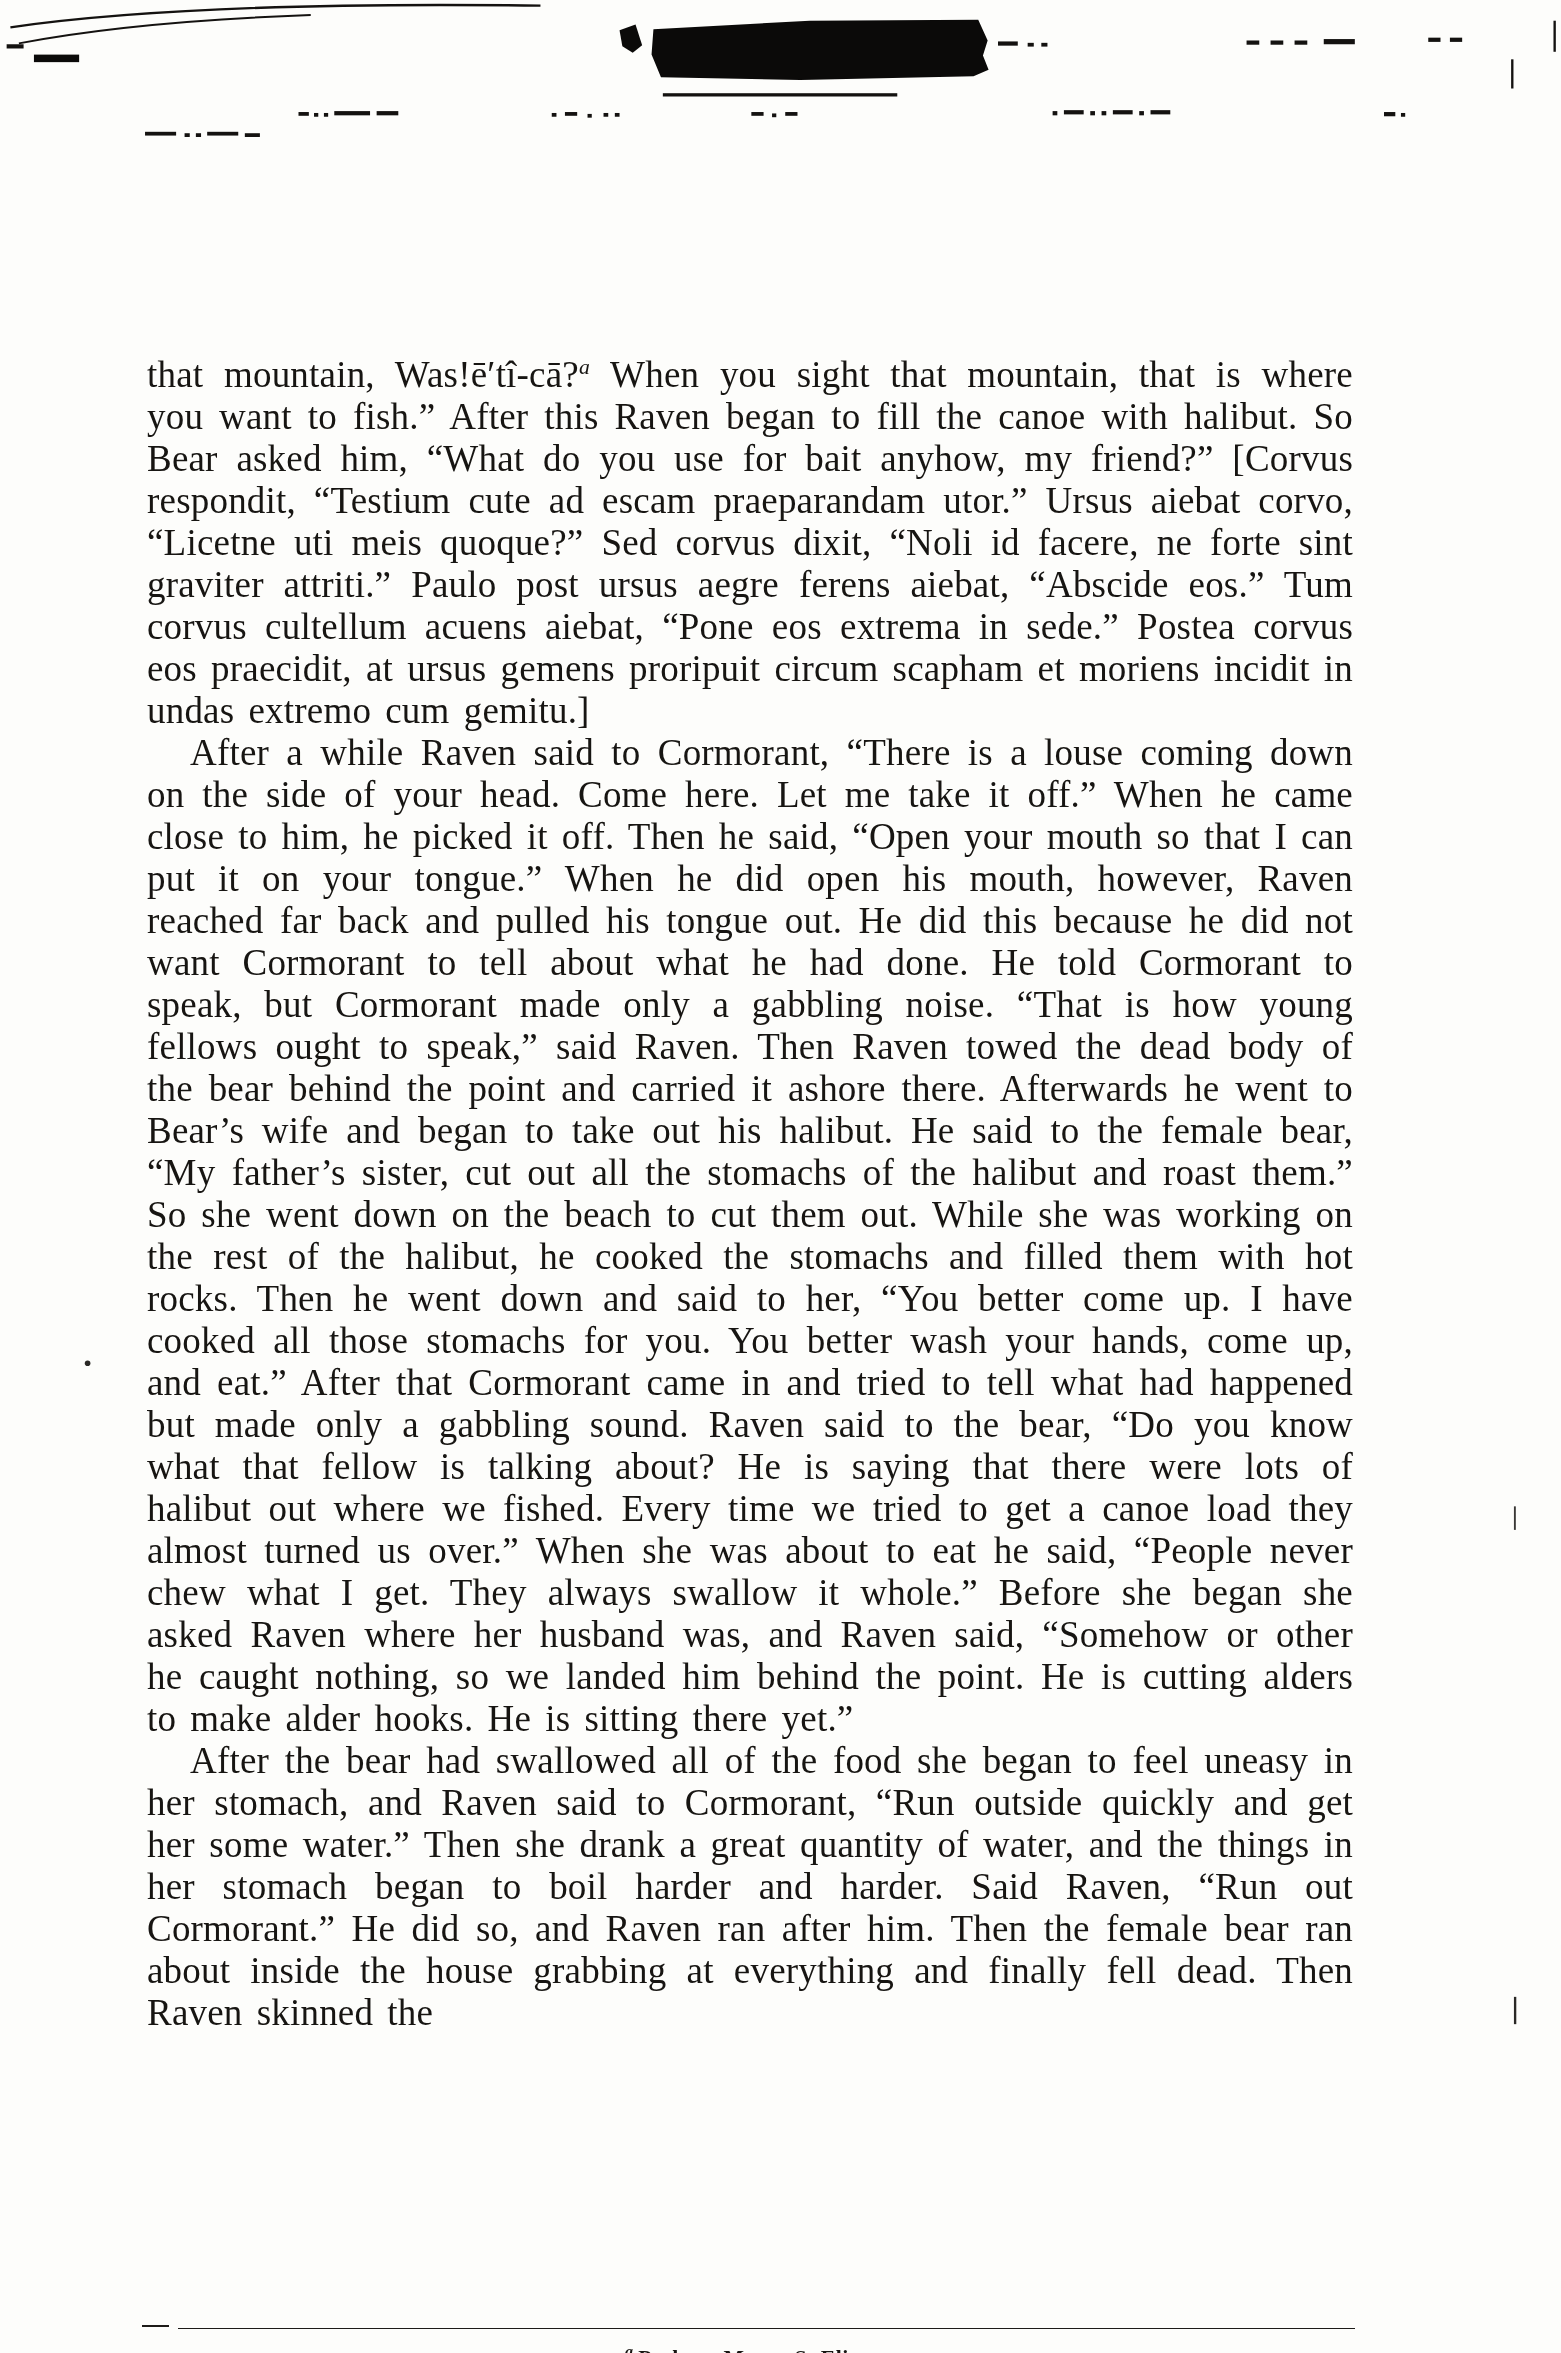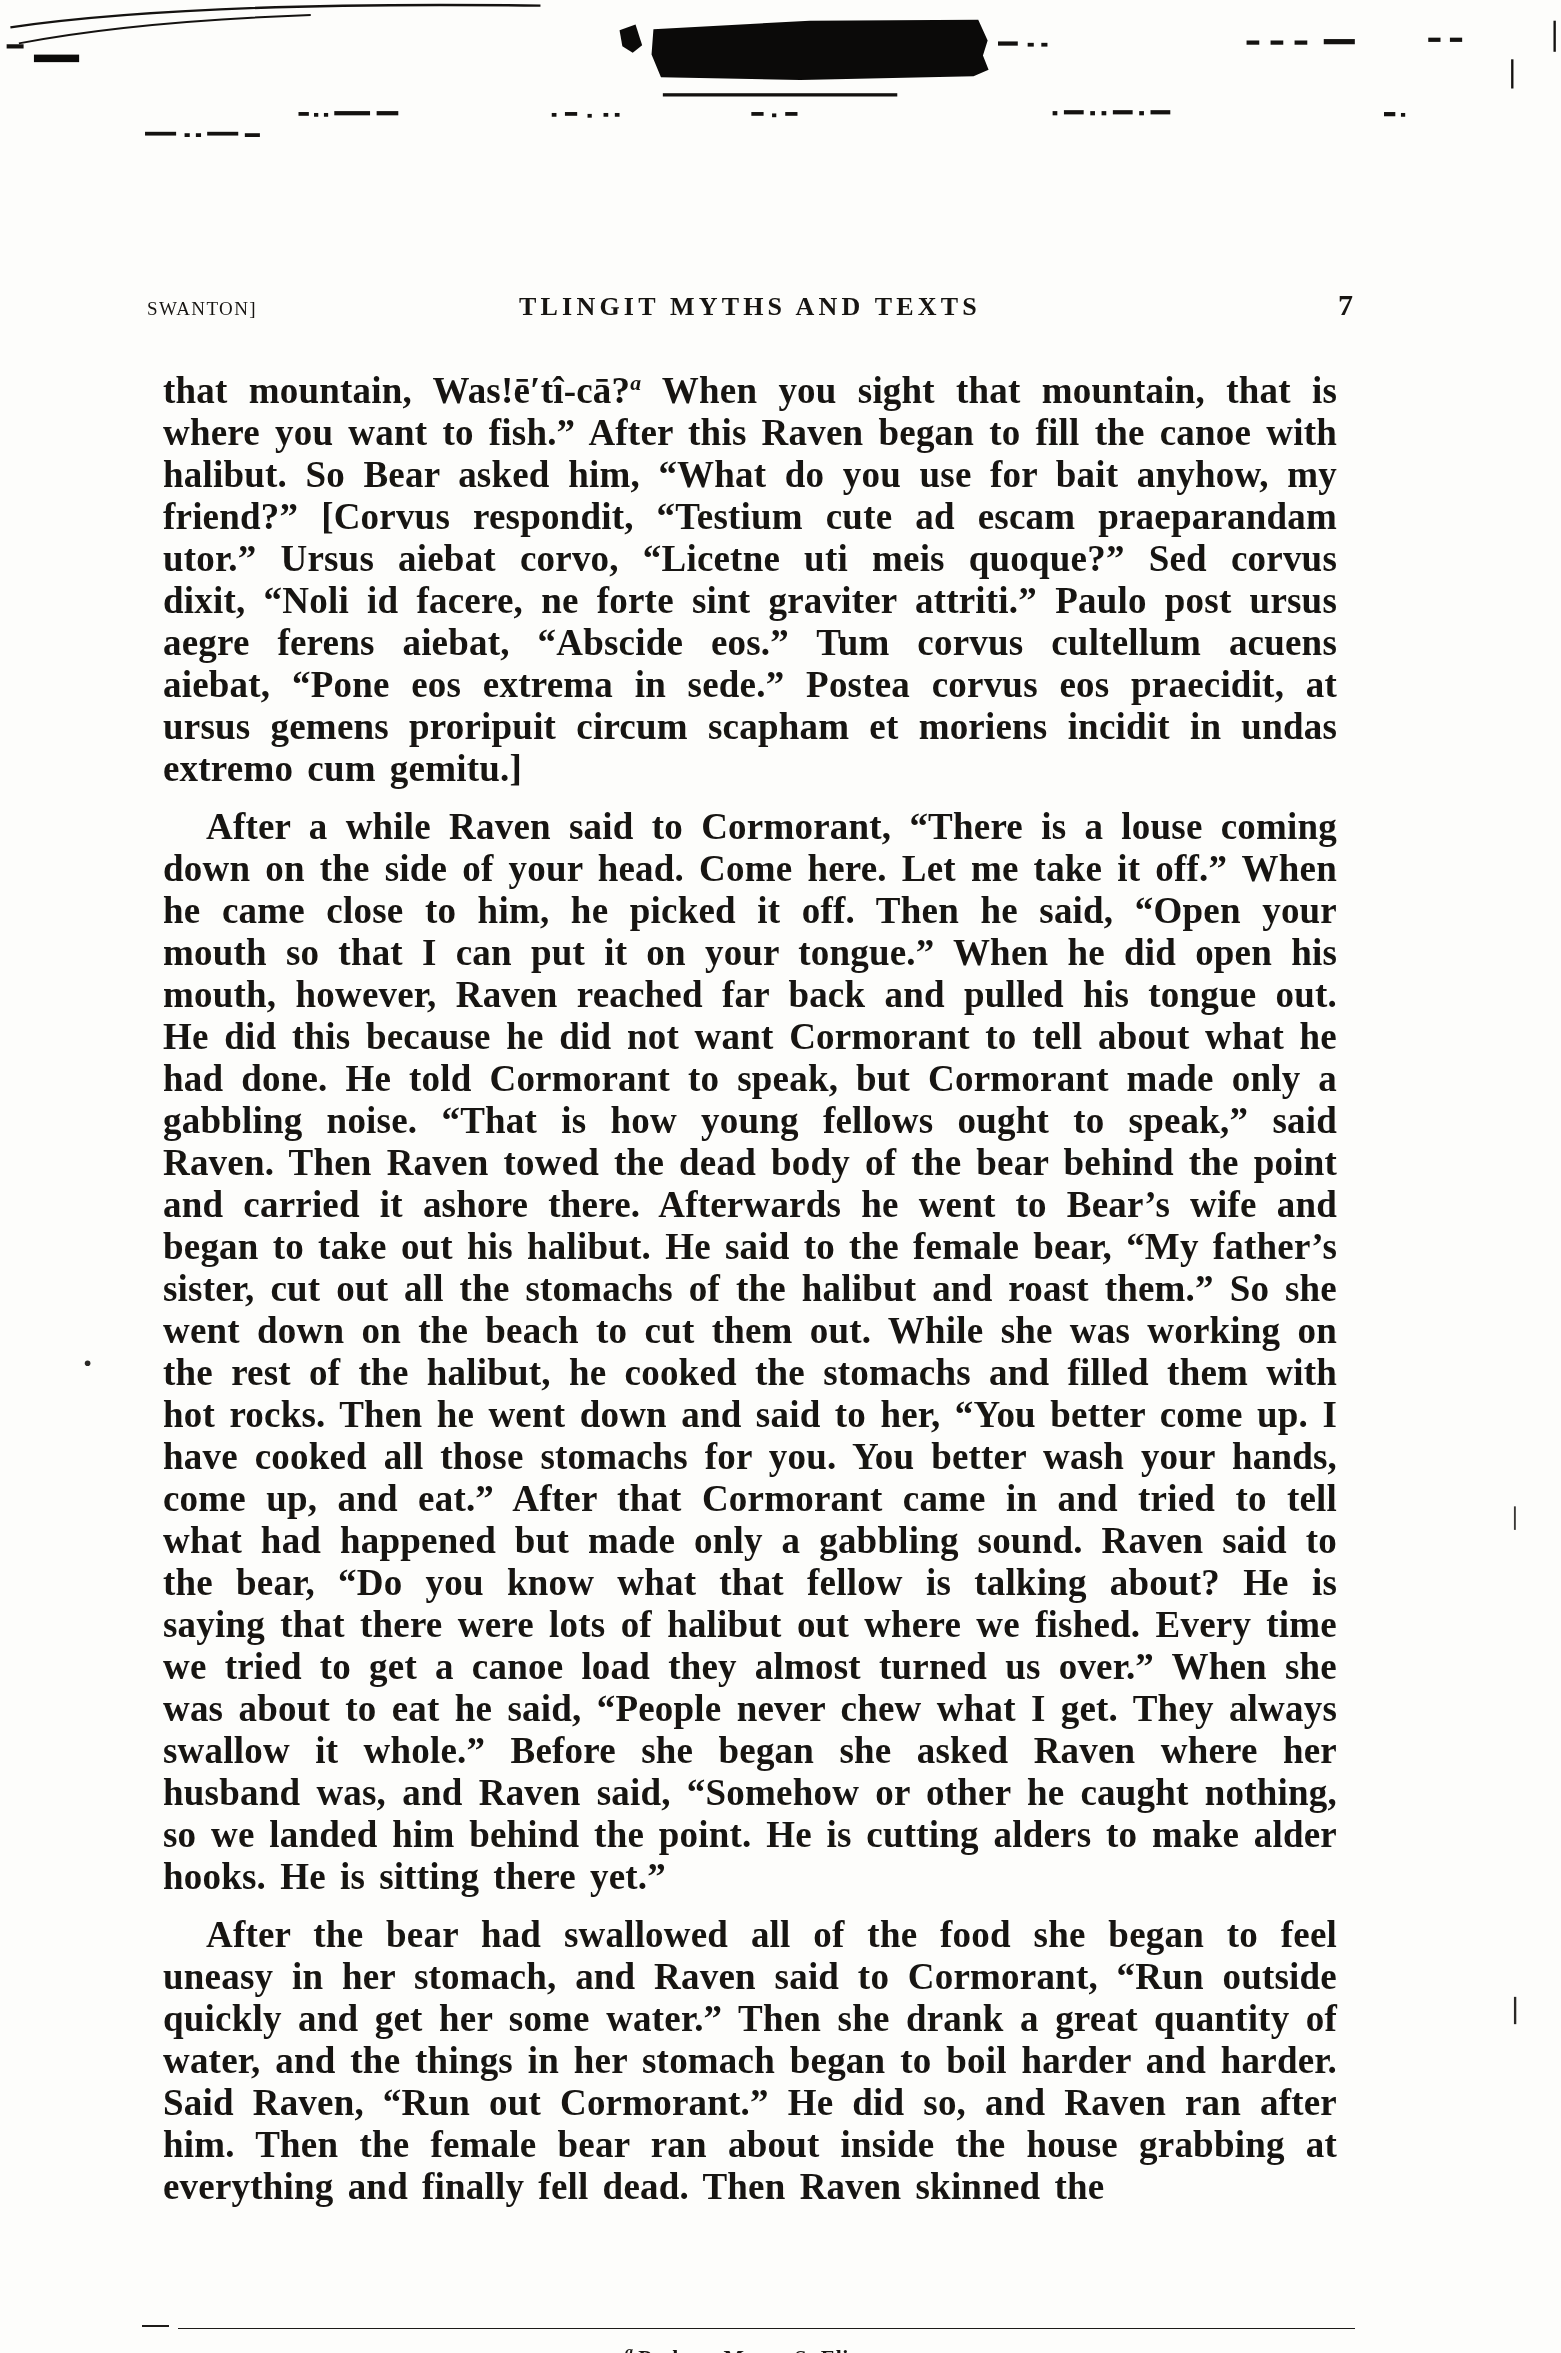--- a/index.html
+++ b/index.html
@@ -49,21 +49,21 @@
   
   .text-block {
     position:absolute;
     top:354px; left:147px; width:1206px;
     font-size:37px;
     line-height:42px;
     text-align:justify;
     word-spacing:4.7px;
     letter-spacing:0.2px;
   }
-  .text-block p { margin:16px;font-weight:bold; }
+  .text-block p { margin:0; }
   .text-block p.indent { text-indent:43px; }
   .fn-ref {
     font-size:21.7px;
     font-style:italic;
     line-height:0;
     vertical-align:super;
   }
 
   
   .footnote-rule {
@@ -152,25 +152,20 @@
     <rect x="392" y="283" width="11" height="8" fill="#141210"></rect>
     <rect x="416" y="283" width="11" height="8" fill="#141210"></rect>
     <rect x="440" y="280" width="66" height="8" fill="#141210"></rect>
     <rect x="520" y="283" width="32" height="8" fill="#141210"></rect>
 
     <circle cx="186" cy="2896" r="6" fill="#2a2825"></circle>
     <rect x="3216" y="3200" width="4" height="50" fill="#3a3835"></rect>
     <rect x="3216" y="4242" width="5" height="58" fill="#2a2825"></rect>
   </svg>
 
-  <header class="running-head">
-    <span class="running-author">SWANTON]</span>
-    <span class="running-title">TLINGIT MYTHS AND TEXTS</span>
-    <span class="page-number">7</span>
-  </header>
 
   <main class="text-block">
     <p class="para"><span>that mountain, Was!ē′tî-cā?</span><sup class="fn-ref">a</sup><span> When you sight that mountain, that is where you want to fish.” After this Raven began to fill the canoe with halibut. So Bear asked him, “What do you use for bait anyhow, my friend?” [Corvus respondit, “Testium cute ad escam praeparandam utor.” Ursus aiebat corvo, “Licetne uti meis quoque?” Sed corvus dixit, “Noli id facere, ne forte sint graviter attriti.” Paulo post ursus aegre ferens aiebat, “Abscide eos.” Tum corvus cultellum acuens aiebat, “Pone eos extrema in sede.” Postea corvus eos praecidit, at ursus gemens proripuit circum scapham et moriens incidit in undas extremo cum gemitu.]</span></p>
     <p class="para indent">After a while Raven said to Cormorant, “There is a louse coming down on the side of your head. Come here. Let me take it off.” When he came close to him, he picked it off. Then he said, “Open your mouth so that I can put it on your tongue.” When he did open his mouth, however, Raven reached far back and pulled his tongue out. He did this because he did not want Cormorant to tell about what he had done. He told Cormorant to speak, but Cormorant made only a gabbling noise. “That is how young fellows ought to speak,” said Raven. Then Raven towed the dead body of the bear behind the point and carried it ashore there. Afterwards he went to Bear’s wife and began to take out his halibut. He said to the female bear, “My father’s sister, cut out all the stomachs of the halibut and roast them.” So she went down on the beach to cut them out. While she was working on the rest of the halibut, he cooked the stomachs and filled them with hot rocks. Then he went down and said to her, “You better come up. I have cooked all those stomachs for you. You better wash your hands, come up, and eat.” After that Cormorant came in and tried to tell what had happened but made only a gabbling sound. Raven said to the bear, “Do you know what that fellow is talking about? He is saying that there were lots of halibut out where we fished. Every time we tried to get a canoe load they almost turned us over.” When she was about to eat he said, “People never chew what I get. They always swallow it whole.” Before she began she asked Raven where her husband was, and Raven said, “Somehow or other he caught nothing, so we landed him behind the point. He is cutting alders to make alder hooks. He is sitting there yet.”</p>
     <p class="para indent">After the bear had swallowed all of the food she began to feel uneasy in her stomach, and Raven said to Cormorant, “Run outside quickly and get her some water.” Then she drank a great quantity of water, and the things in her stomach began to boil harder and harder. Said Raven, “Run out Cormorant.” He did so, and Raven ran after him. Then the female bear ran about inside the house grabbing at everything and finally fell dead. Then Raven skinned the</p>
   </main>
 
   <div class="footnote-rule-dash"></div>
   <div class="footnote-rule"></div>
   <div class="footnote"><sup class="fn-marker">a</sup><span>Perhaps Mount St Elias.</span></div>

